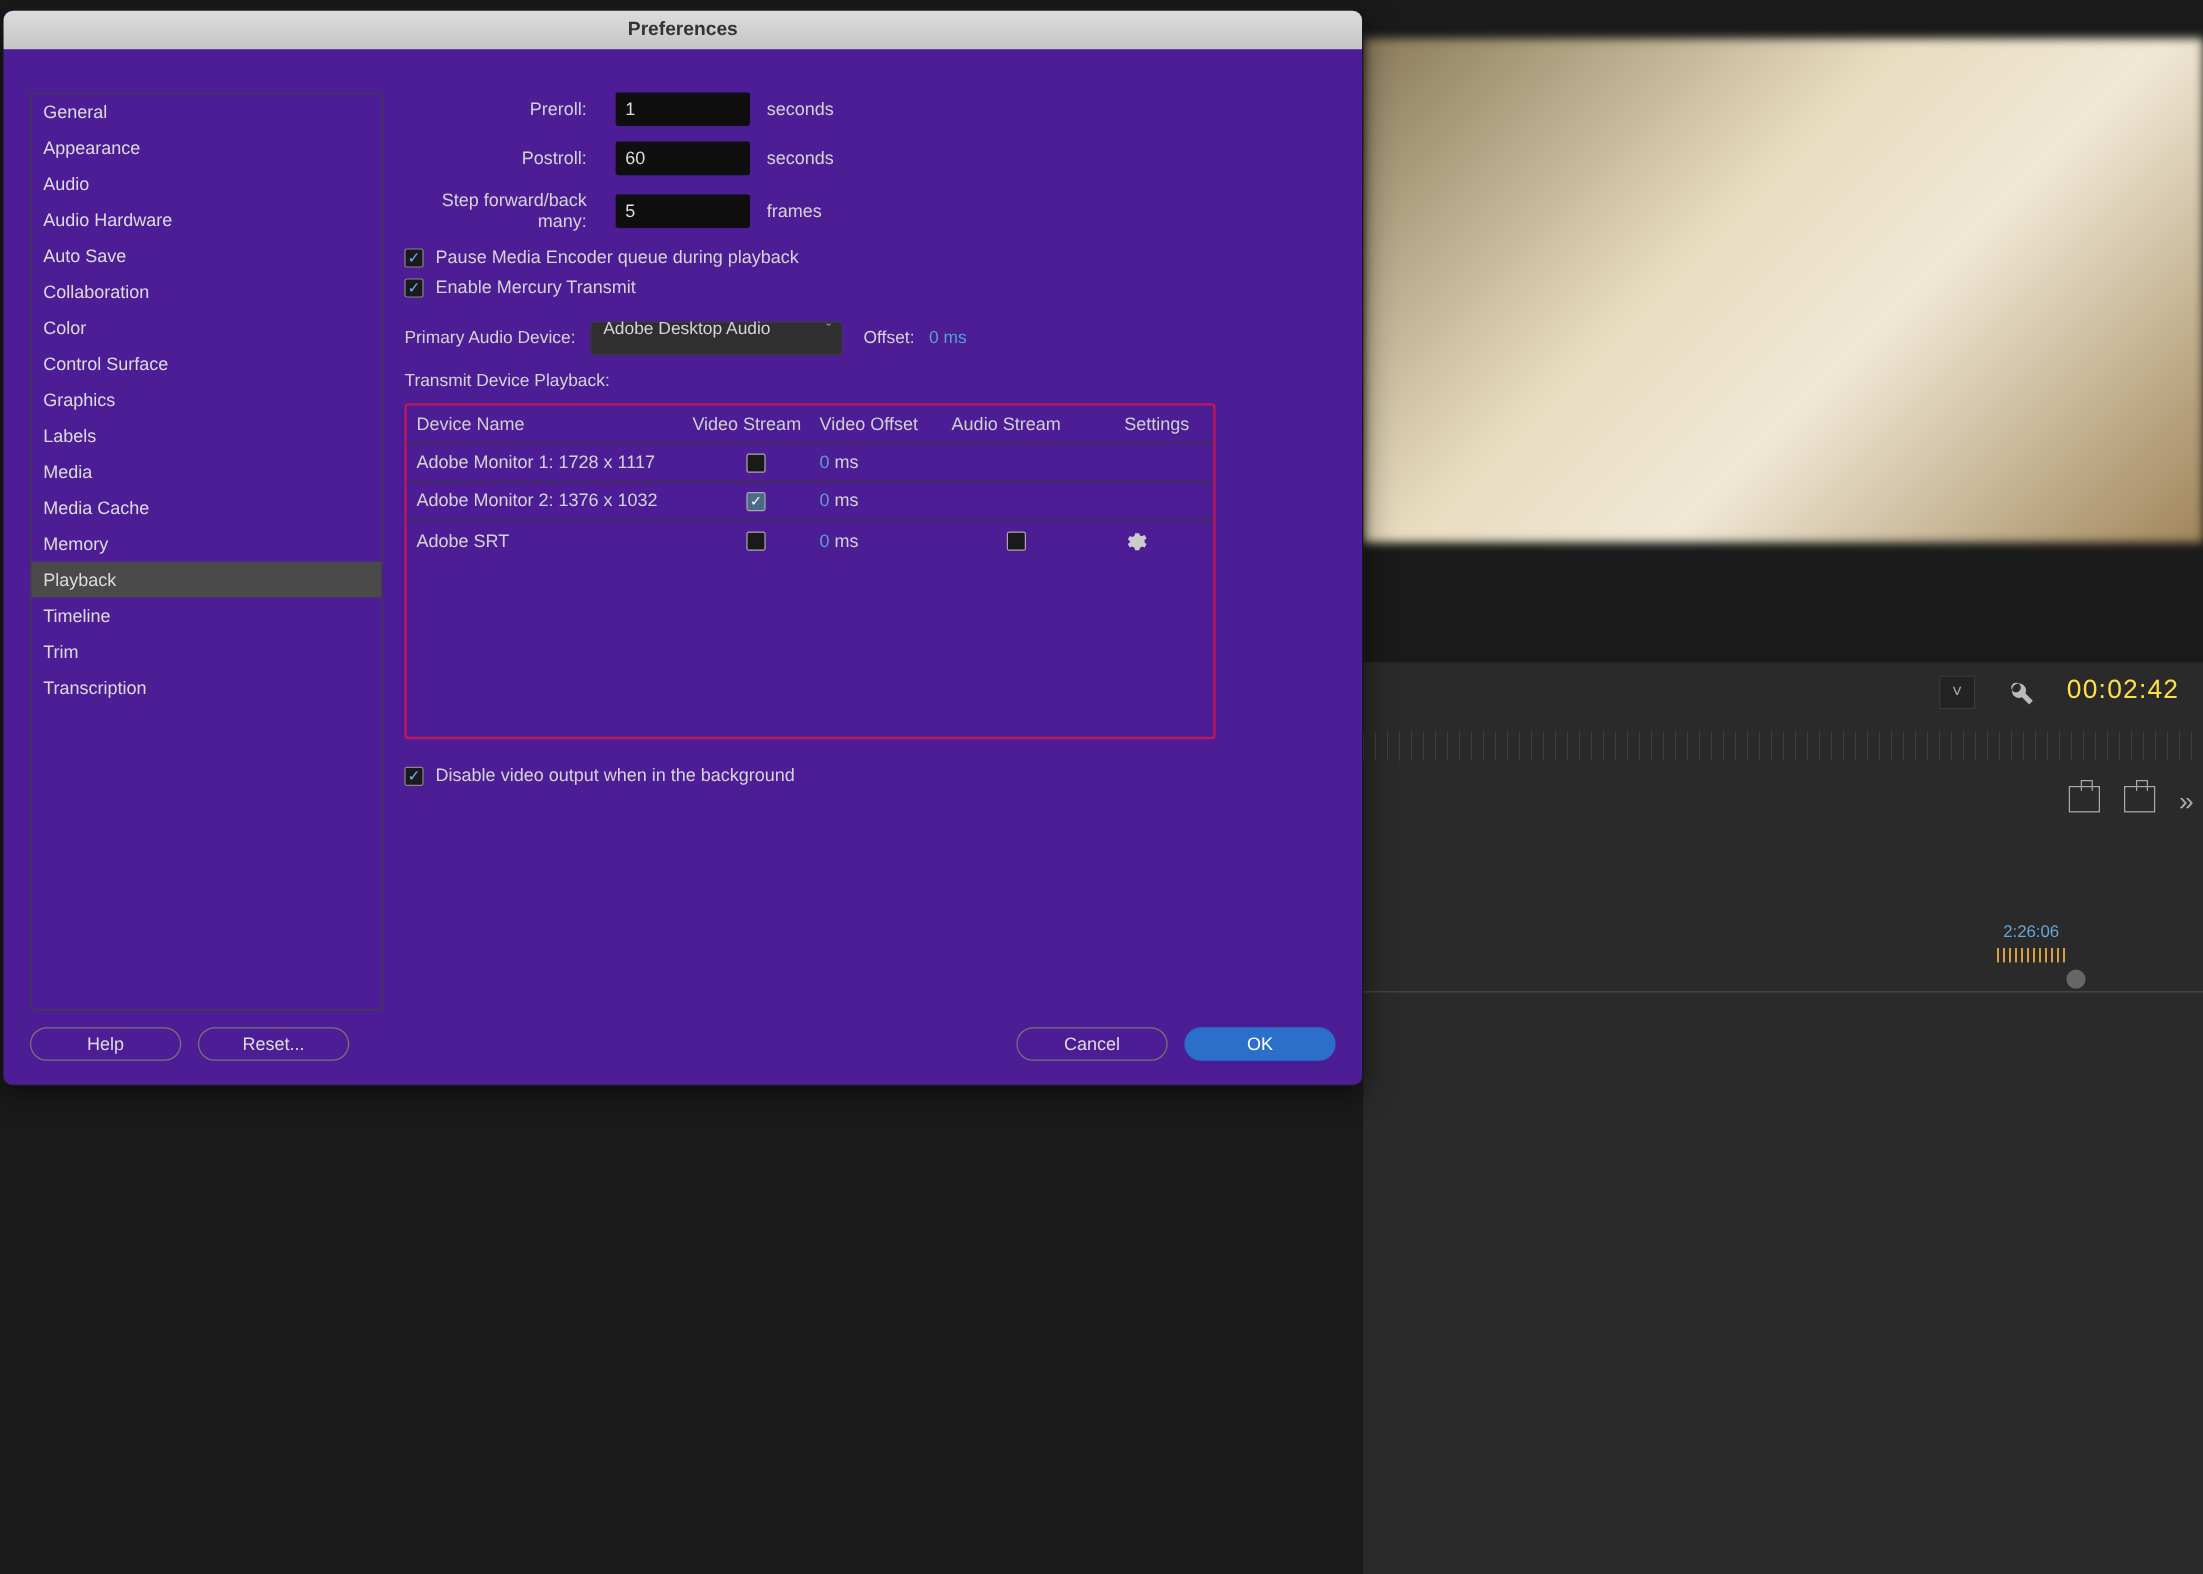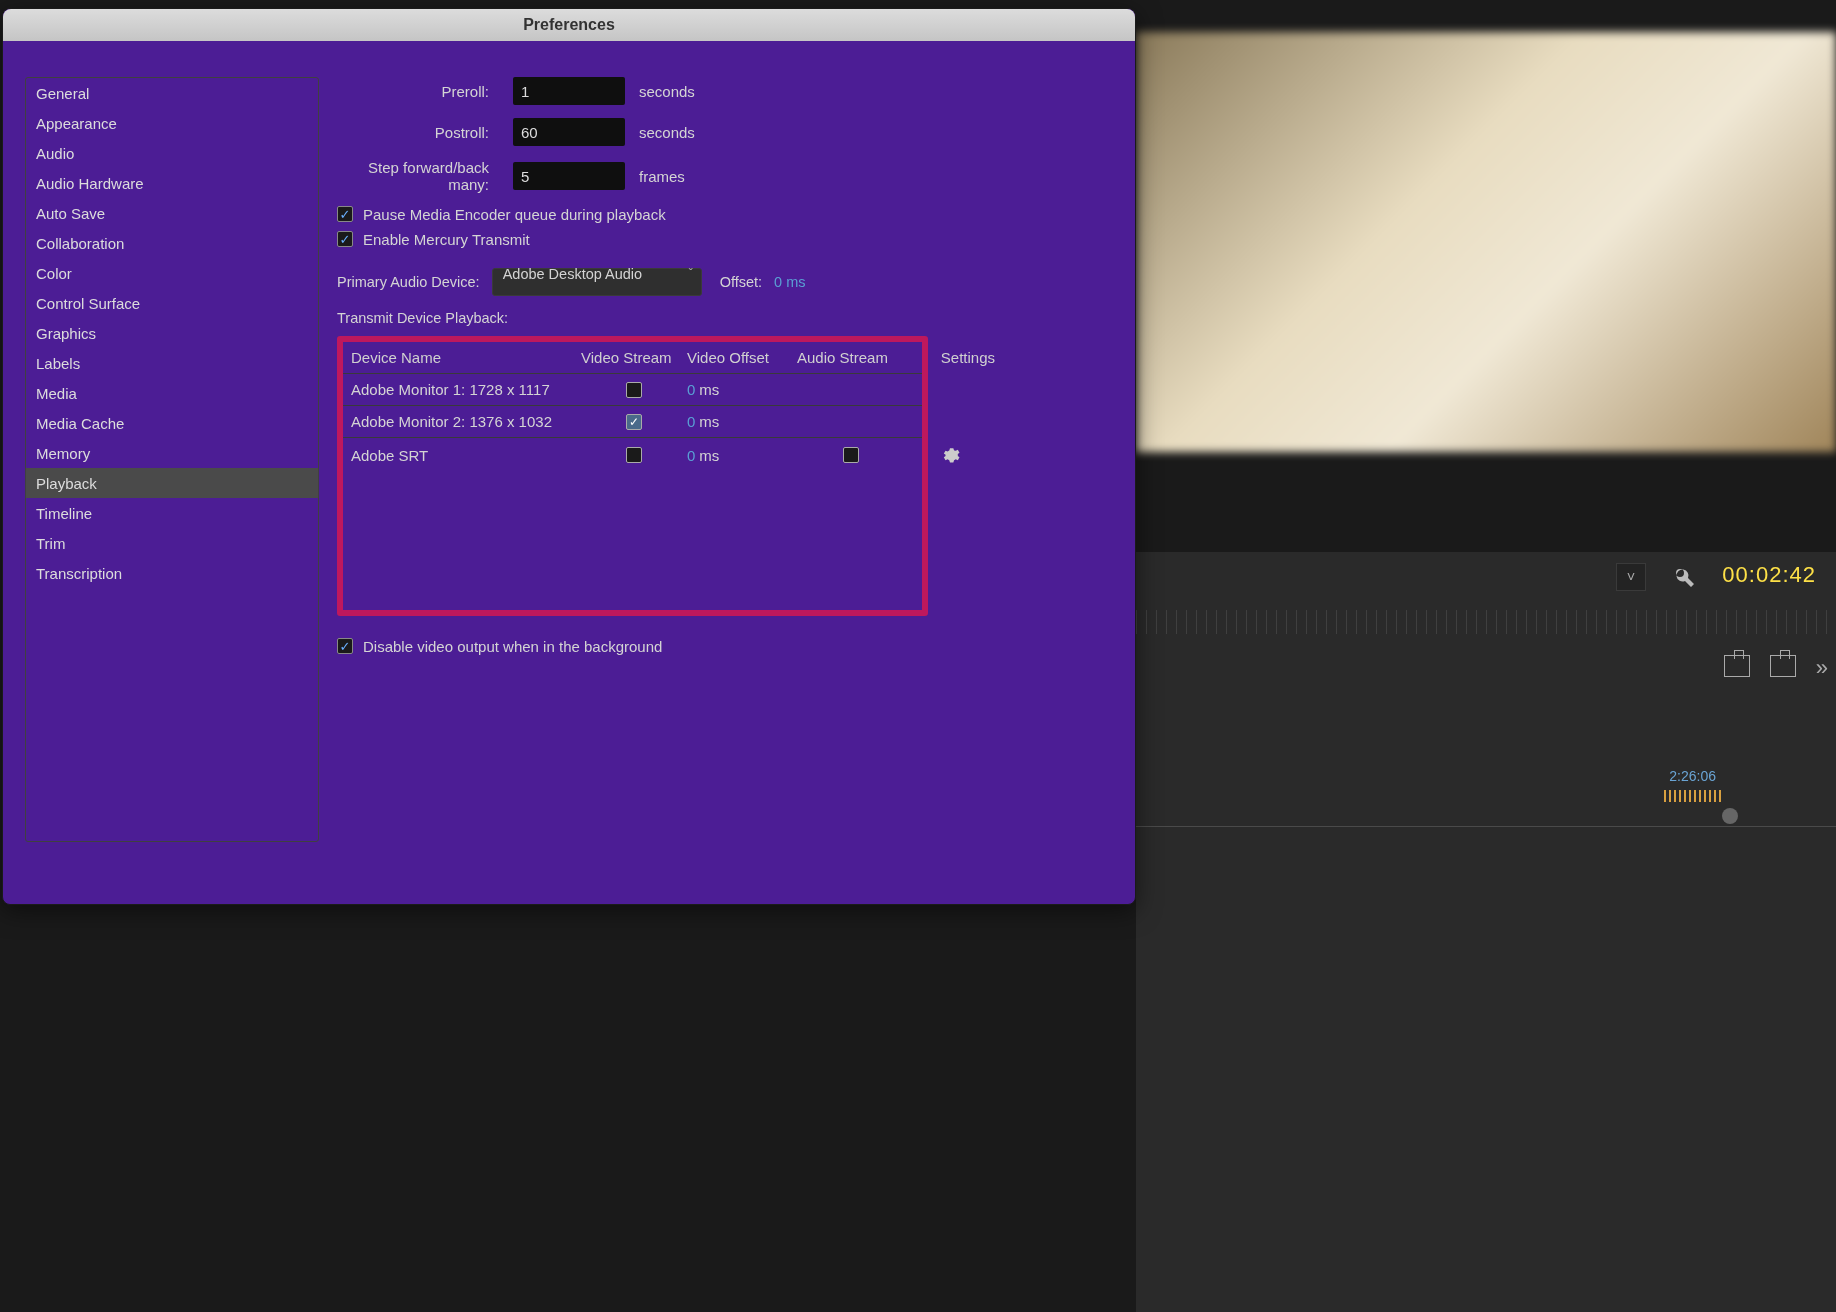--- a/index.html
+++ b/index.html
@@ -108,21 +108,21 @@
     .num-input {
       width:112px; height:28px;
       background:#0f0f0f;
       border:none;
       color:#ddd;
       padding:4px 8px;
       font-size:15px;
       border-radius:2px;
     }
     .unit { margin-left:14px; color:#d4d4d4; font-size:15px;}
-    .check-row { display:flex; align-items:flex-start; gap:10px; margin:8px 0 4px 0;}
+    .check-row { display:flex; align-items:center; gap:10px; margin:8px 0 4px 0;}
     .checkbox {
       width:16px; height:16px;
       background:#1a1a1a;
       border:1px solid #888;
       border-radius:2px;
       display:inline-flex; align-items:center; justify-content:center;
       color:#6ab0ff;
       font-size:13px;
     }
     .checkbox.checked::after{ content:"✓"; }
@@ -138,22 +138,22 @@
       padding:0 8px 16px 10px;
       color:#d4d4d4;
     }
     .select .chev { color:#aaa; font-size:12px;}
     .offset-lbl { color:#d4d4d4;}
     .offset-val { color:#5a9fd4;}
 
     .transmit-lbl { margin: 6px 0 10px 0; color:#d4d4d4;}
 
     .dev-table {
-      border: 6px solid #be185d;
-      width: 591px;
+      border: 2px solid #be185d;
+      width: 676px;
       height: 280px;
       border-radius:3px;
     }
     .dev-header, .dev-row {
       display:grid;
       grid-template-columns: 230px 106px 110px 108px 90px;
       align-items:center;
       padding: 7px 8px;
       border-bottom:1px solid #3a3a3a;
       font-size:15px;
@@ -335,13 +335,20 @@
       </div>
 
       <div class="check-row disable-row">
         <span class="checkbox checked"></span>
         <span class="check-label">Disable video output when in the background</span>
       </div>
 
     </div>
   </div>
 
+  <div class="button-row">
+    <button class="btn">Help</button>
+    <button class="btn">Reset...</button>
+    <div class="spacer"></div>
+    <button class="btn">Cancel</button>
+    <button class="btn primary">OK</button>
+  </div>
 </div>
 
 </body></html>

